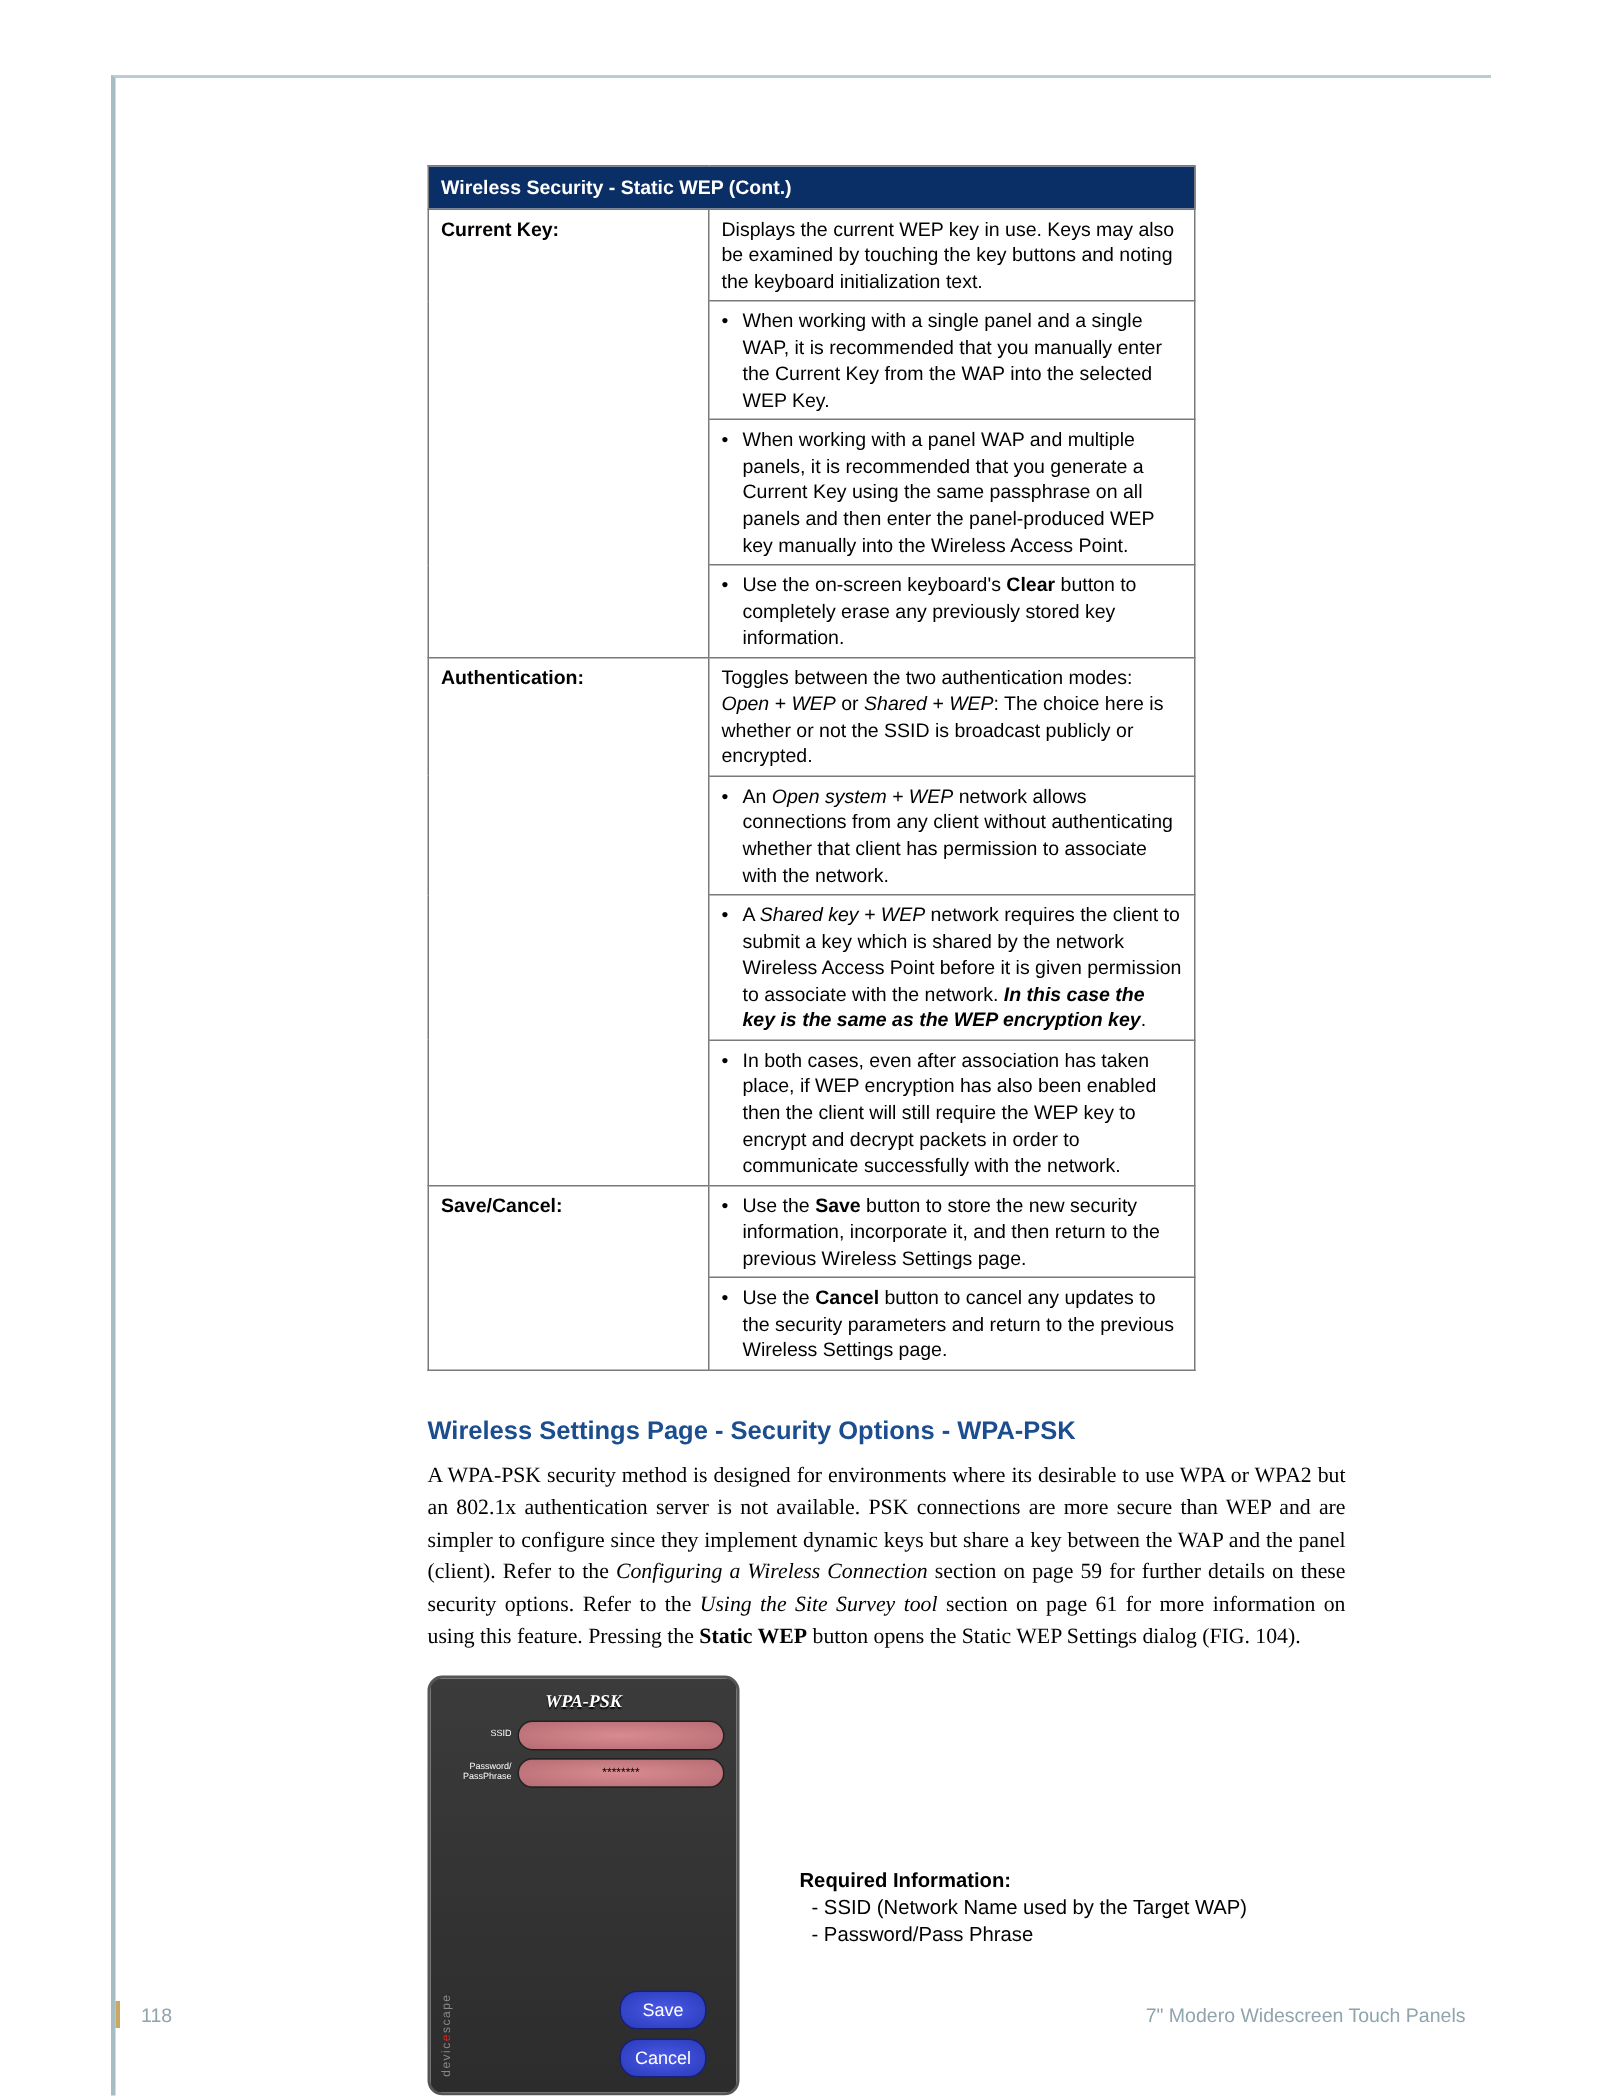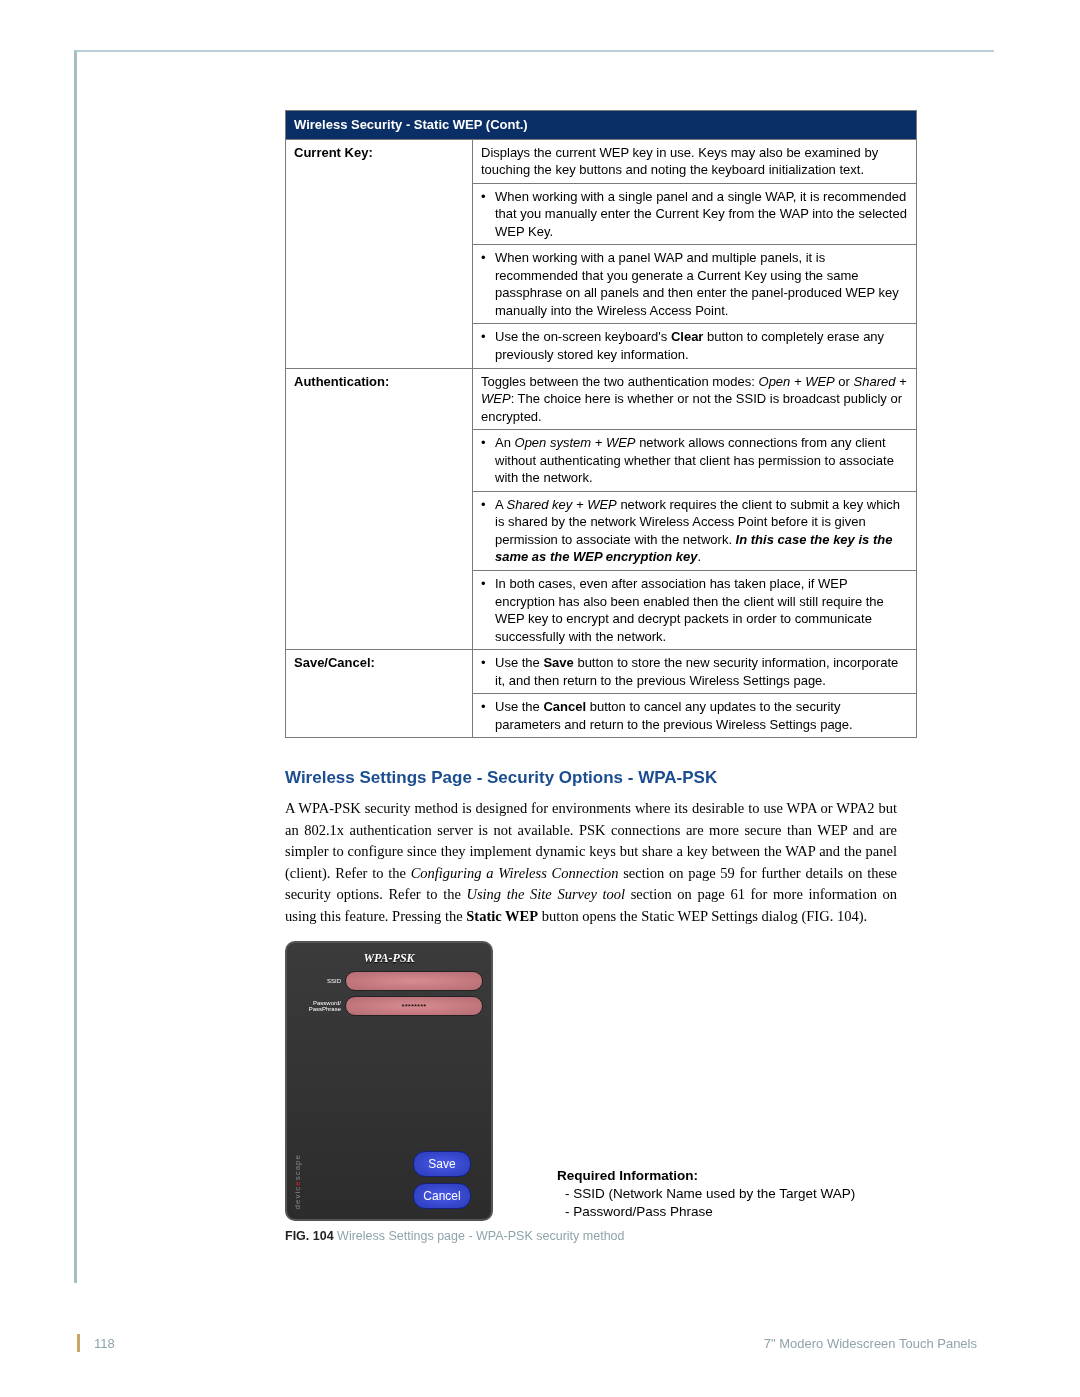--- a/index.html
+++ b/index.html
@@ -25,21 +25,21 @@
     position: relative;
   }
   .breadcrumb {
     color: #8fa4ac;
     font-size: 15px;
     margin-bottom: 50px;
     margin-top: -30px;
   }
   table.sec-table {
     border-collapse: collapse;
-    width: 632px;
+    width: 512px;
     margin-left: 118px;
     margin-top: 10px;
     font-size: 13px;
     line-height: 1.35;
   }
   table.sec-table th.header-row {
     background: #0a2f66;
     color: #fff;
     text-align: left;
     padding: 5px 8px;
@@ -86,22 +86,21 @@
     font-family: Georgia, 'Times New Roman', serif;
     font-size: 14.5px;
     line-height: 1.48;
     text-align: justify;
   }
   .fig-row {
     display: flex;
     margin-left: 118px;
     margin-top: 14px;
     width: 612px;
-    align-items: flex-end;
-    gap: 24px;
+    align-items: center;
   }
   .device-panel {
     width: 208px;
     height: 280px;
     background: linear-gradient(#3b3b3b, #2c2c2c);
     border-radius: 10px;
     border: 2px solid #555;
     position: relative;
     padding-top: 8px;
     box-sizing: border-box;

